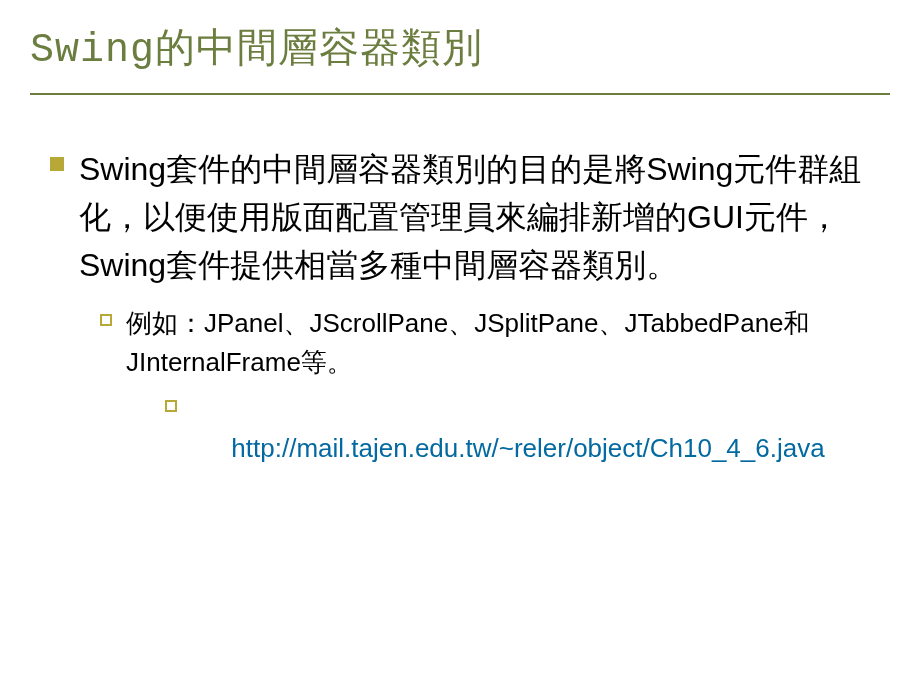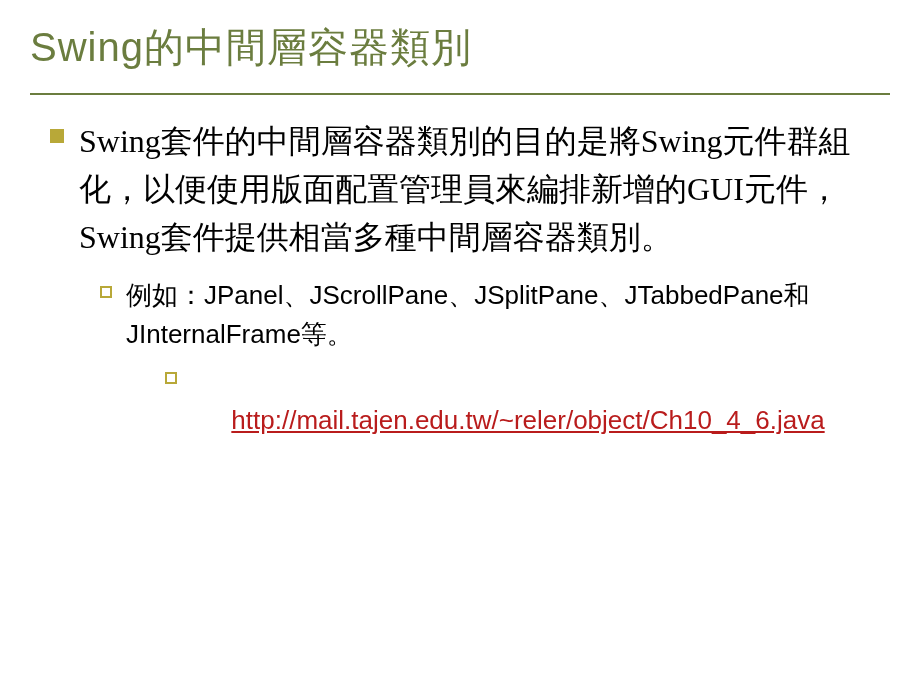--- a/index.html
+++ b/index.html
@@ -19,30 +19,29 @@
       width: 100%;
       height: 100%;
       padding: 20px 30px;
     }
     .title {
       font-size: 40px;
       color: #6b7d3f;
       font-weight: normal;
       padding-bottom: 18px;
       border-bottom: 2px solid #6b7d3f;
-      margin-bottom: 22px;
-      font-family: Liberation Sans, sans-serif;
+      margin-bottom: 50px;
+      font-family: Liberation Mono, monospace;
       letter-spacing: 1px;
     }
     .bullet-main {
       display: flex;
       align-items: flex-start;
       margin-bottom: 15px;
       padding-left: 20px;
-      font-family: Liberation Serif, serif;
     }
     .bullet-main-icon {
       width: 14px;
       height: 14px;
       background: #b8a838;
       flex-shrink: 0;
       margin-top: 12px;
       margin-right: 15px;
     }
     .bullet-main-text {
@@ -64,22 +63,21 @@
       flex-shrink: 0;
       margin-top: 10px;
       margin-right: 14px;
     }
     .bullet-sub-text {
       font-size: 26px;
       color: #000000;
       line-height: 1.5;
     }
     .link {
-      color: #b91c1c;
-      text-decoration: underline;
+      color: #0369a1;
       cursor: pointer;
       margin-left: 40px;
     }
   </style>
 </head>
 <body>
 
 <div class="slide">
   <h1 class="title">Swing的中間層容器類別</h1>
 

